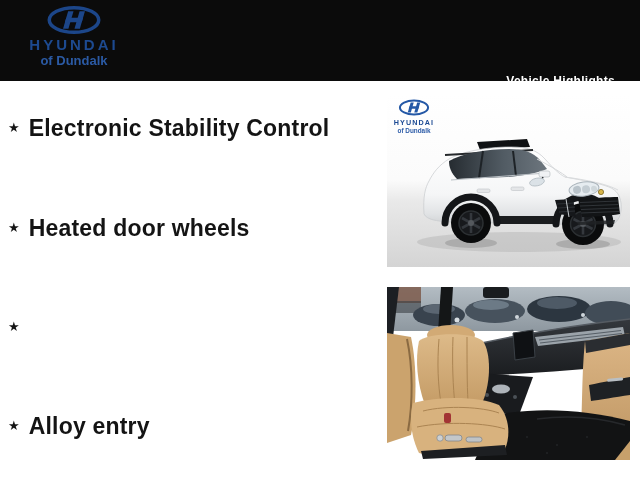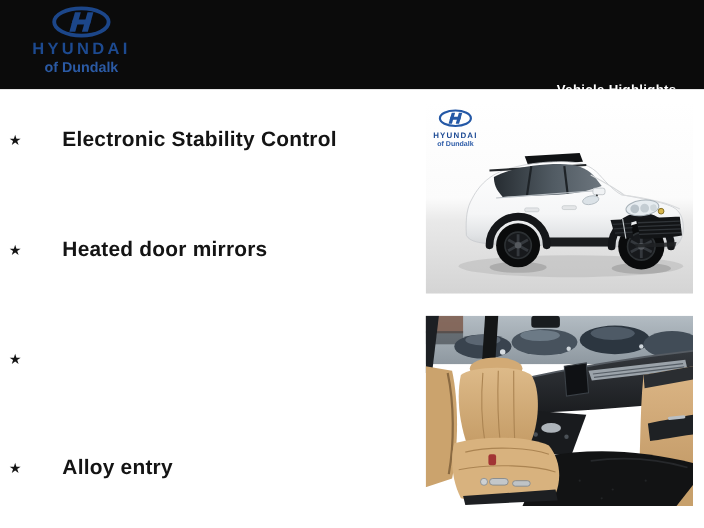--- a/index.html
+++ b/index.html
@@ -19,21 +19,21 @@
   .header-title{
     position:absolute;right:25px;top:29px;
     font-size:12px;font-weight:bold;color:#ffffff;letter-spacing:.3px;white-space:nowrap;margin-top:45px;
   }
   
   .feature{
     position:absolute;left:8px;height:26px;
     display:flex;align-items:center;gap:9px;white-space:nowrap;
   }
   .feature .star{font-size:13px;color:#141414;transform:translateY(-1px);}
-  .feature .label{font-size:19px;font-weight:bold;color:#141414;letter-spacing:.2px;margin-left:28px;}
+  .feature .label{font-size:23px;font-weight:bold;color:#141414;letter-spacing:.2px;}
   .f1{top:115px}.f2{top:215px}.f3{top:314px}.f4{top:413px}
   
   .photo{position:absolute;left:387px;width:243px;}
   .photo svg{display:block;width:100%;height:100%;}
   .photo-exterior{top:93px;height:174px;}
   .photo-interior{top:287px;height:173px;}
   .svg-defs{position:absolute;width:0;height:0;overflow:hidden;}
 </style>
 </head>
 <body>
@@ -61,21 +61,21 @@
     </div>
     <div class="header-title">Vehicle Highlights</div>
   </div>
 
   <div class="feature f1">
     <span class="star">★</span>
     <span class="label">Electronic Stability Control</span>
   </div>
   <div class="feature f2">
     <span class="star">★</span>
-    <span class="label">Heated door mirrors</span>
+    <span class="label">Heated door wheels</span>
   </div>
   <div class="feature f3">
     <span class="star">★</span>
   </div>
   <div class="feature f4">
     <span class="star">★</span>
     <span class="label">Alloy entry</span>
   </div>
 
   <div class="photo photo-exterior">

